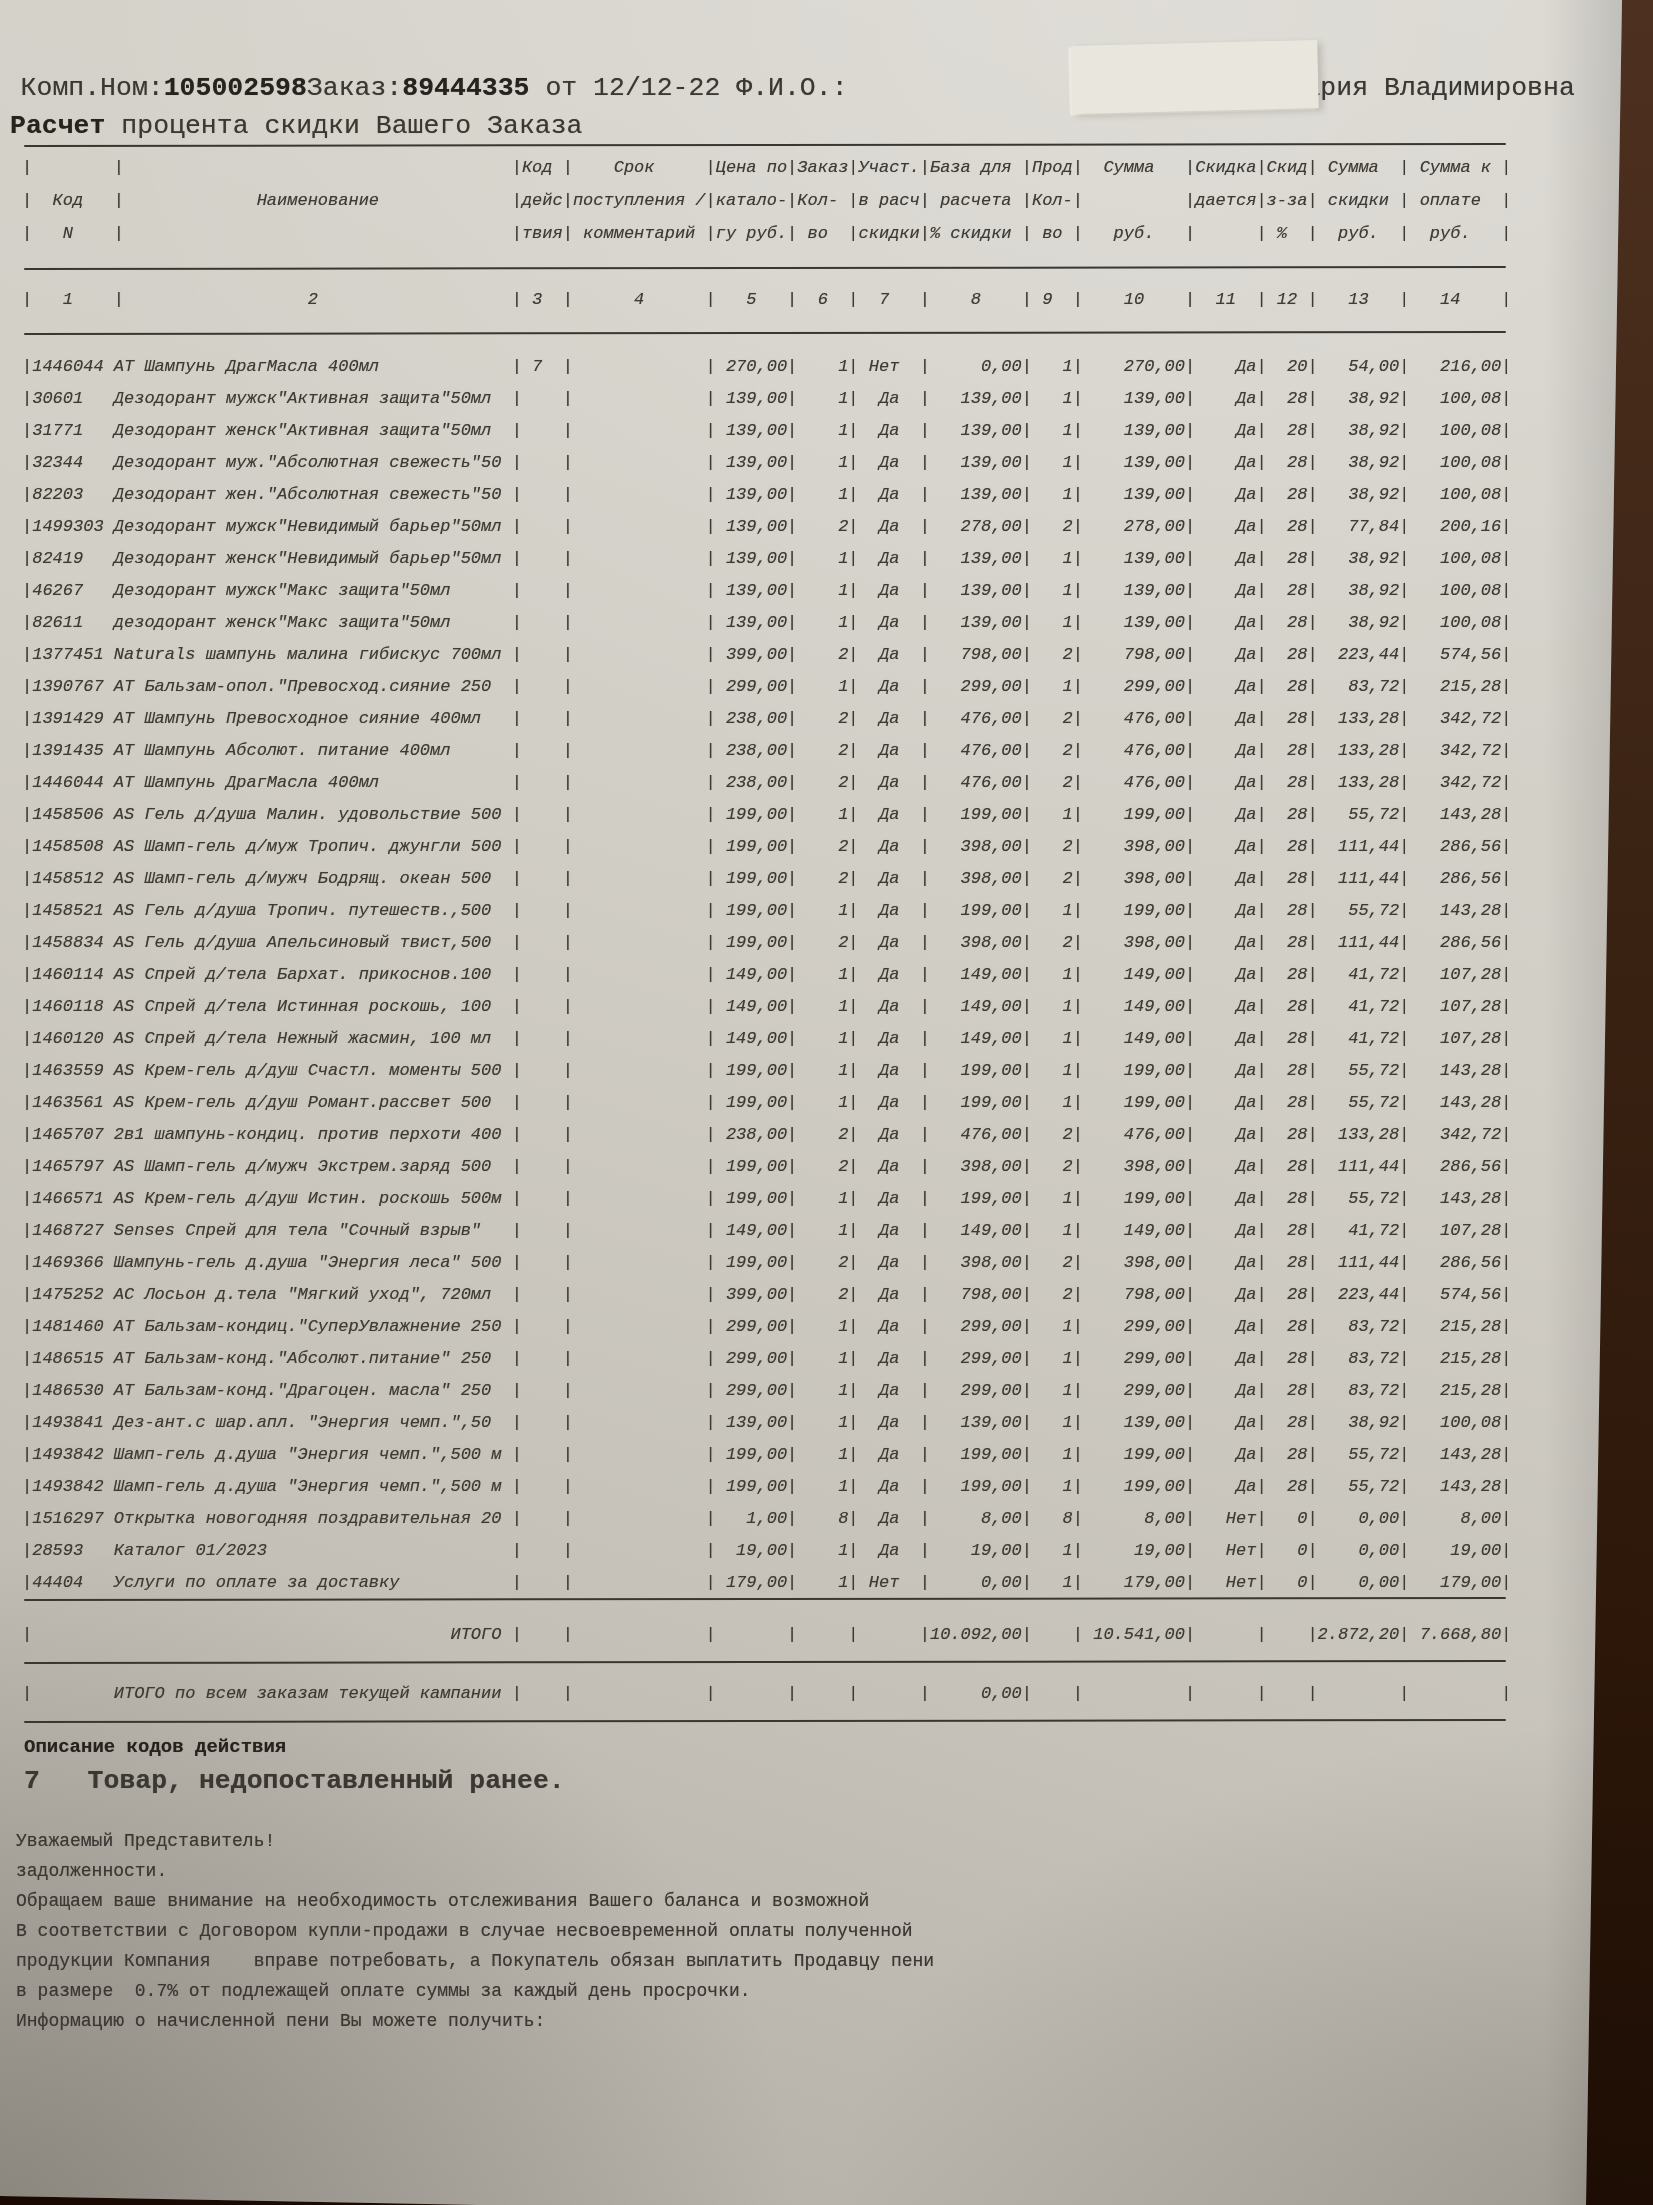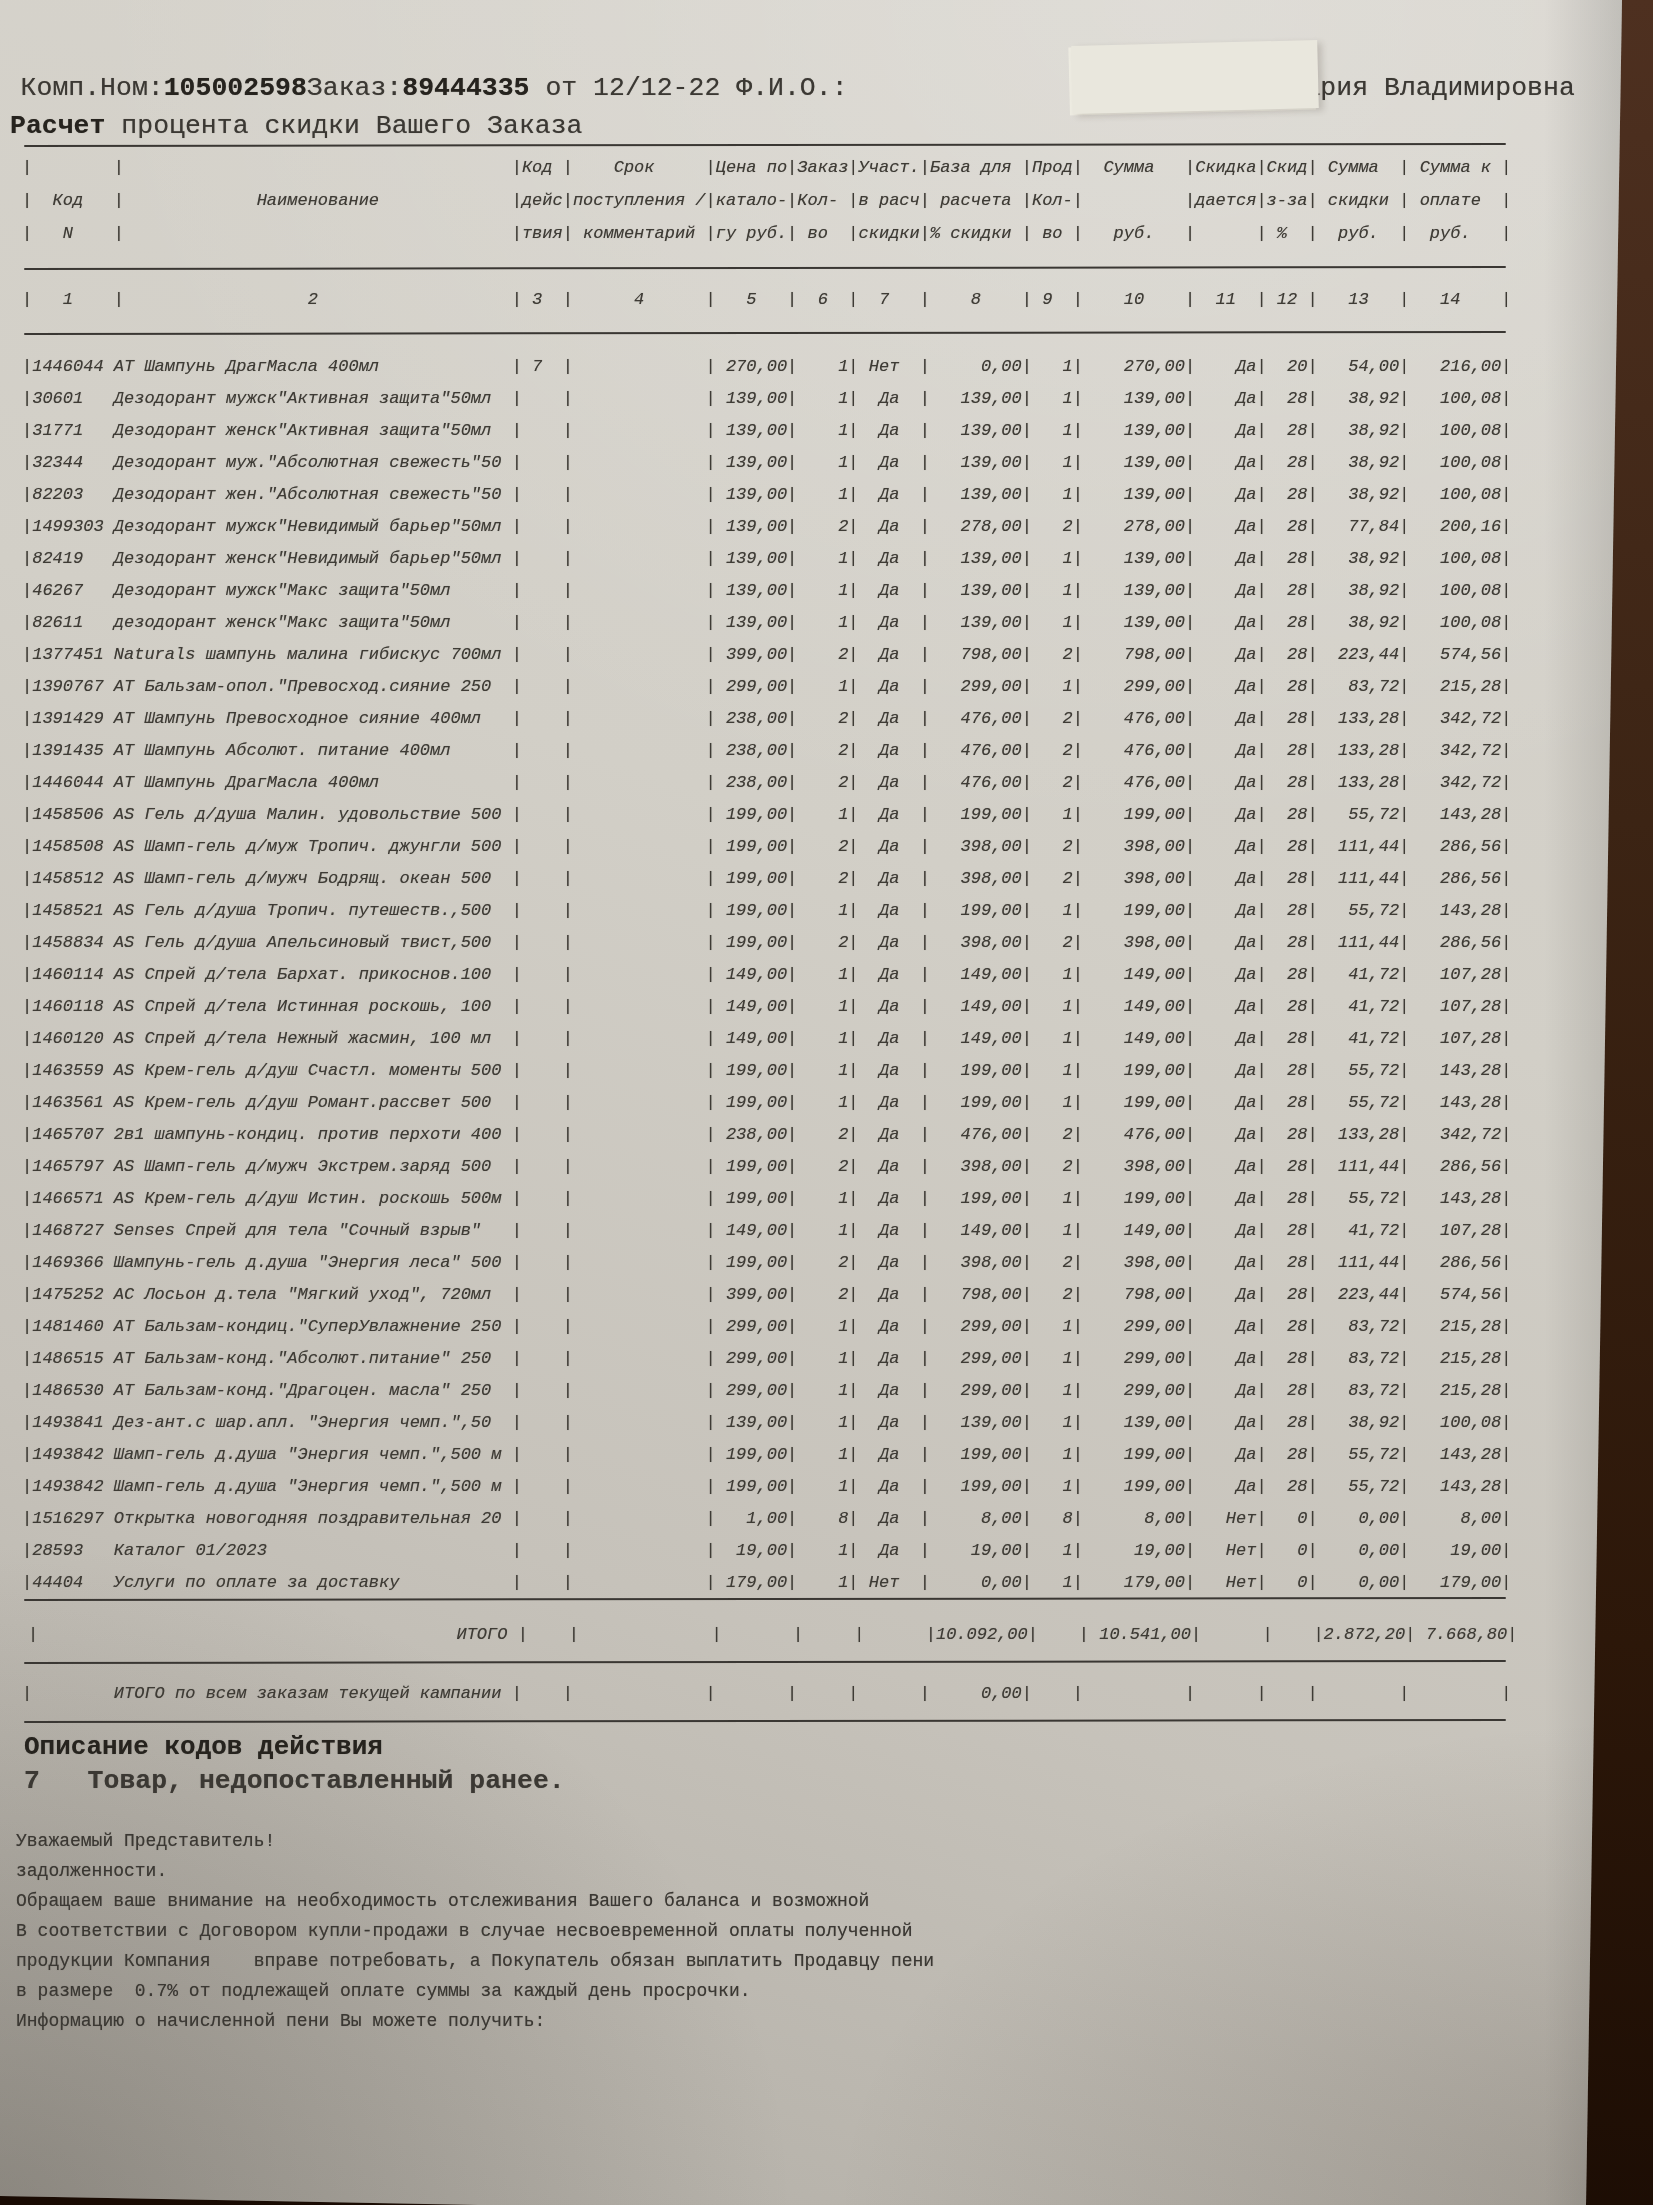--- a/index.html
+++ b/index.html
@@ -25,26 +25,26 @@
     transform:rotate(-1.4deg);box-shadow:4.4px 2.9px 5.9px rgba(60,50,40,0.18), -2.9px 1.5px 0 rgba(238,236,226,0.9);}
   .table-wrap{position:absolute;left:22px;top:0;width:1492px;font-size:17px;color:#3e3b35;}
   .tline{white-space:pre;text-shadow:0 0 0.7px rgba(62,59,53,0.5);font-style:italic;}
   .t-head{position:absolute;left:0;top:151px;}
   .t-head .tline{height:33px;line-height:33px;}
   .t-nums{position:absolute;left:0;top:283px;}
   .t-nums .tline{height:34px;line-height:34px;}
   .t-rows{position:absolute;left:0;top:351px;}
   .t-rows .tline{height:32px;line-height:32px;}
   .t-total{position:absolute;left:0;top:1614px;}
-  .t-total .tline{height:41px;line-height:41px;margin-left:6px;}
+  .t-total .tline{height:41px;line-height:41px;}
   .t-camp{position:absolute;left:0;top:1673px;}
   .t-camp .tline{height:41px;line-height:41px;}
   .hline{position:absolute;left:1.5px;width:1482px;height:2.2px;background:#3a3733;border-radius:1.5px;transform:rotate(-0.08deg);}
   .t-top{top:144px;}.sep1{top:267px;}.sep2{top:332px;}.sep3{top:1598px;}.sep4{top:1661px;}.sep5{top:1720px;}
-  .codes-head{left:24px;top:1731px;font-size:26px;line-height:32px;font-weight:700;color:#26231e;}
+  .codes-head{left:24px;top:1731px;font-size:19px;line-height:32px;font-weight:700;color:#26231e;}
   .codes-line{left:24px;top:1765px;font-size:26.5px;line-height:32px;font-weight:bold;}
   .footer{position:absolute;left:16px;top:1826px;font-size:18px;}
   .fline{white-space:pre;height:30px;line-height:30px;text-shadow:0 0 0.7px rgba(59,56,51,0.55);}
 </style>
 </head>
 <body>
 
 <div class="photo">
   <div class="paper">
 

